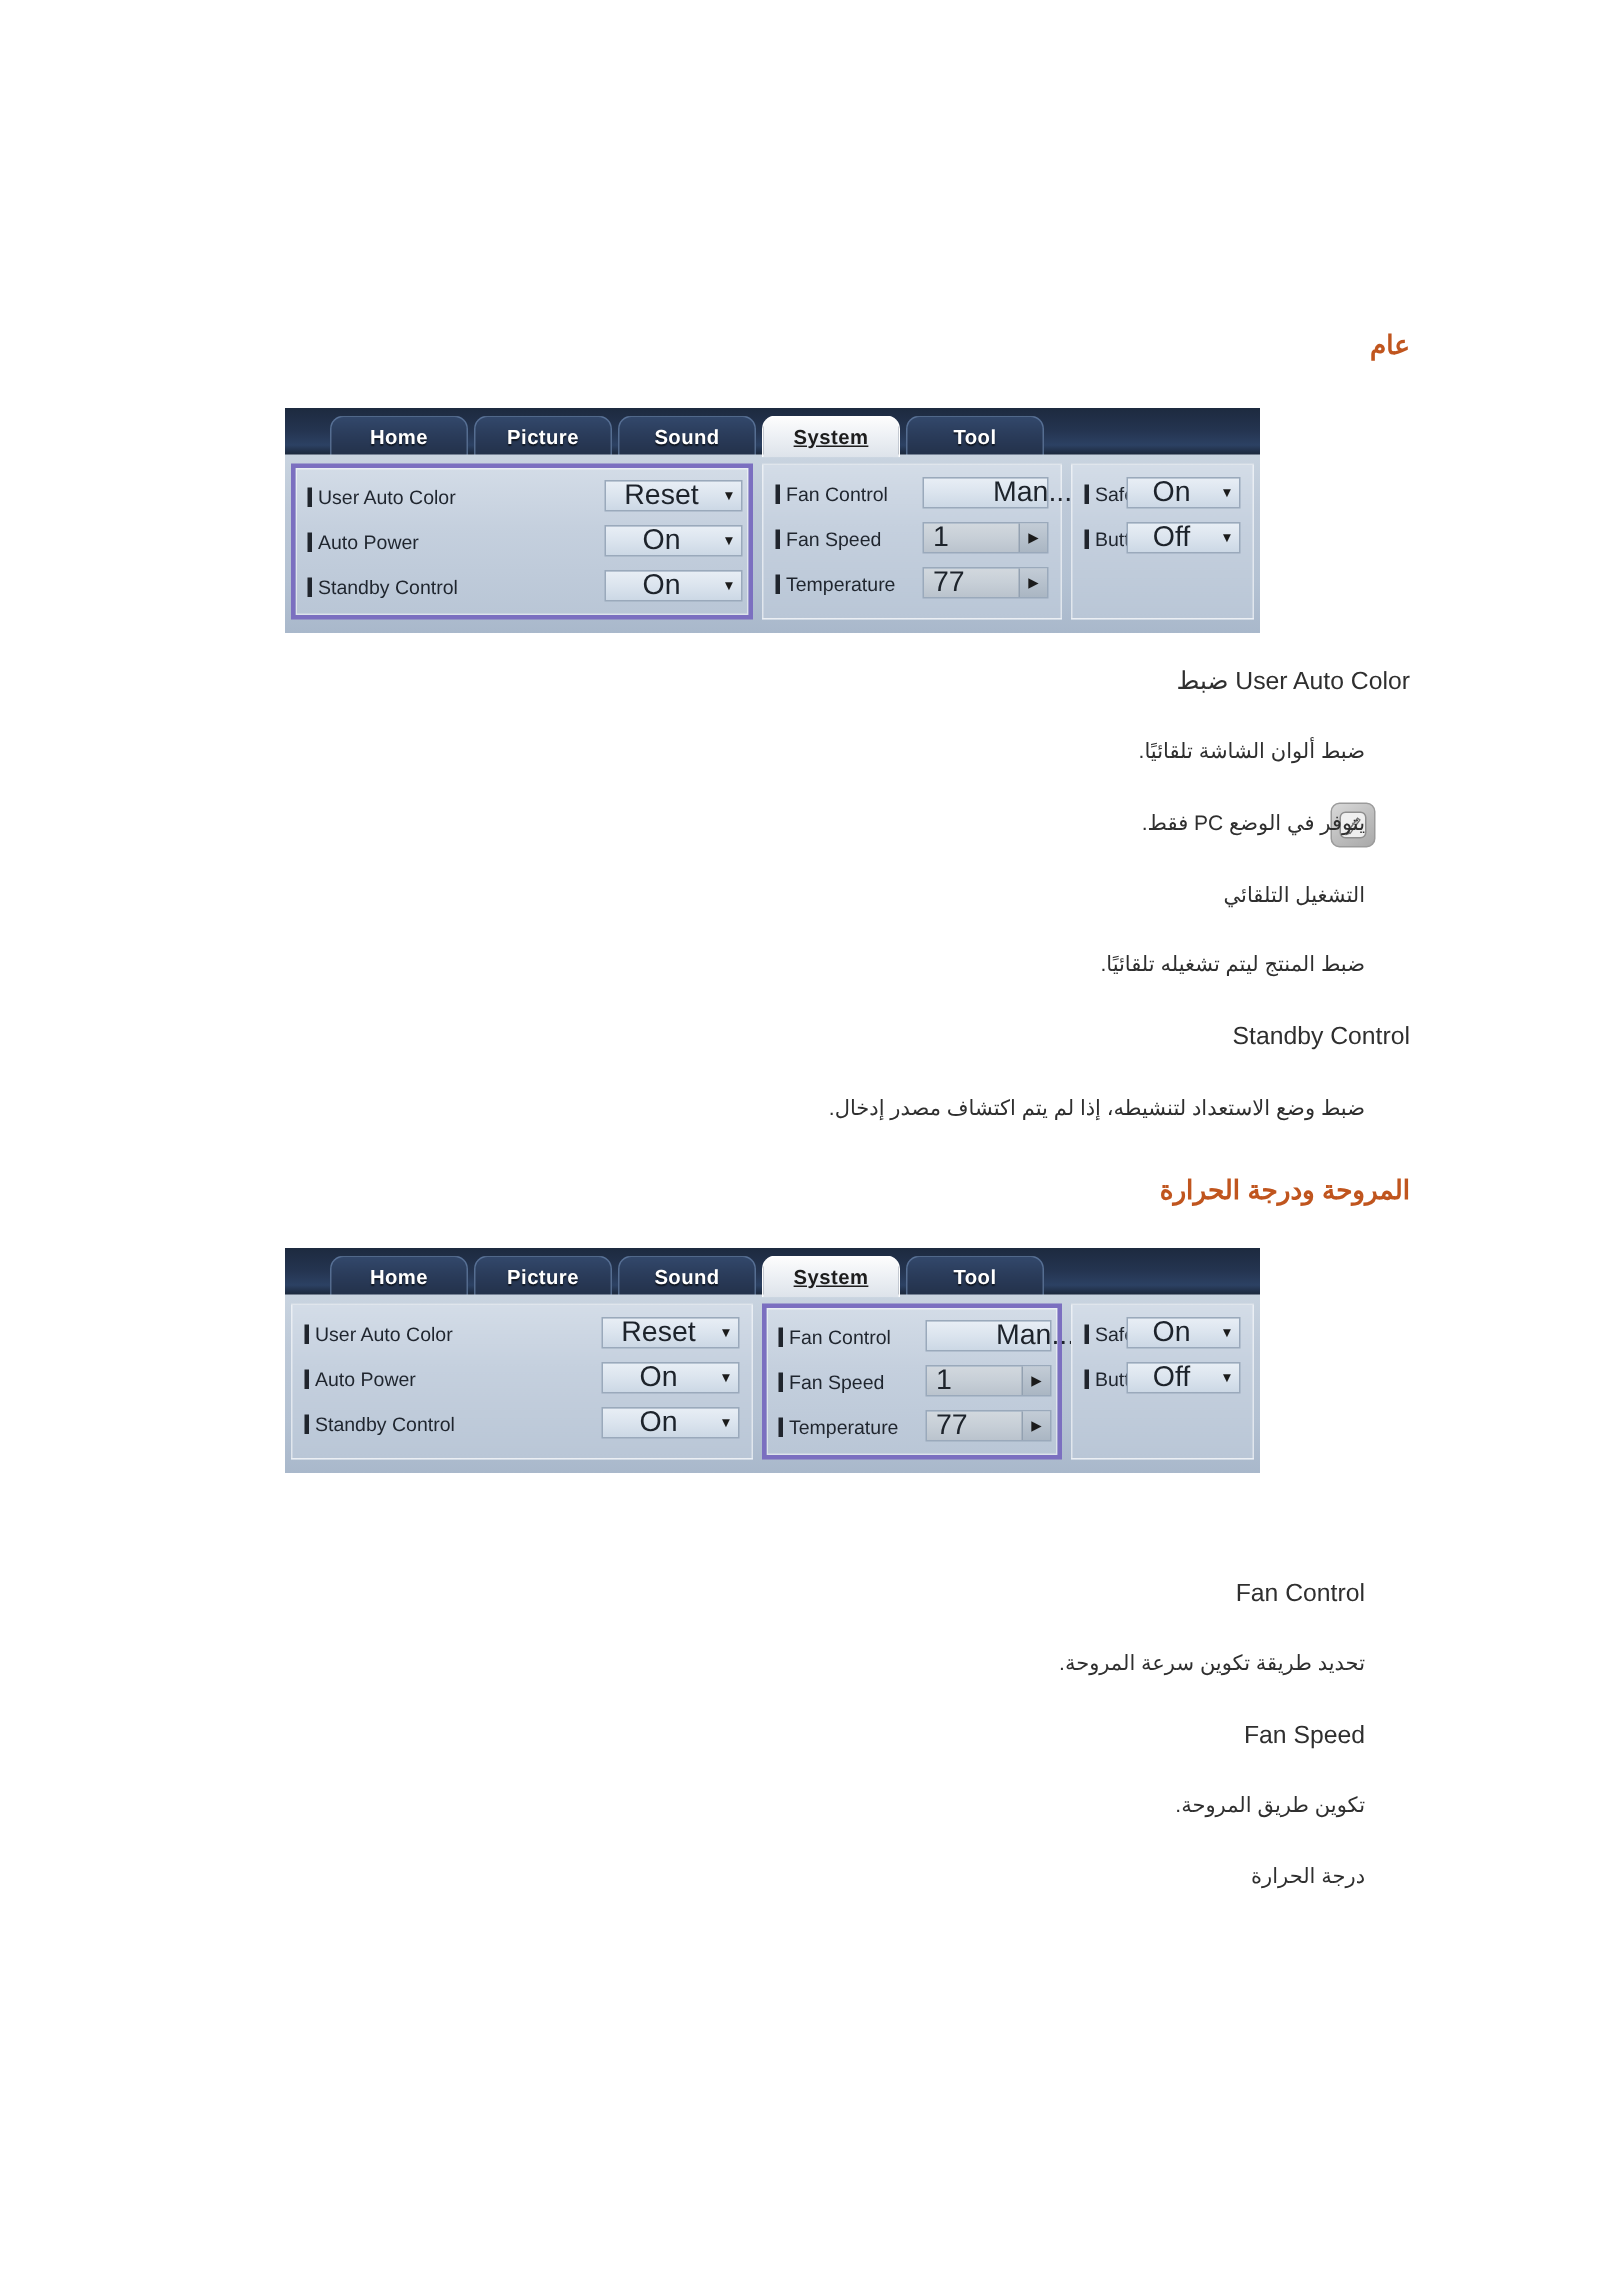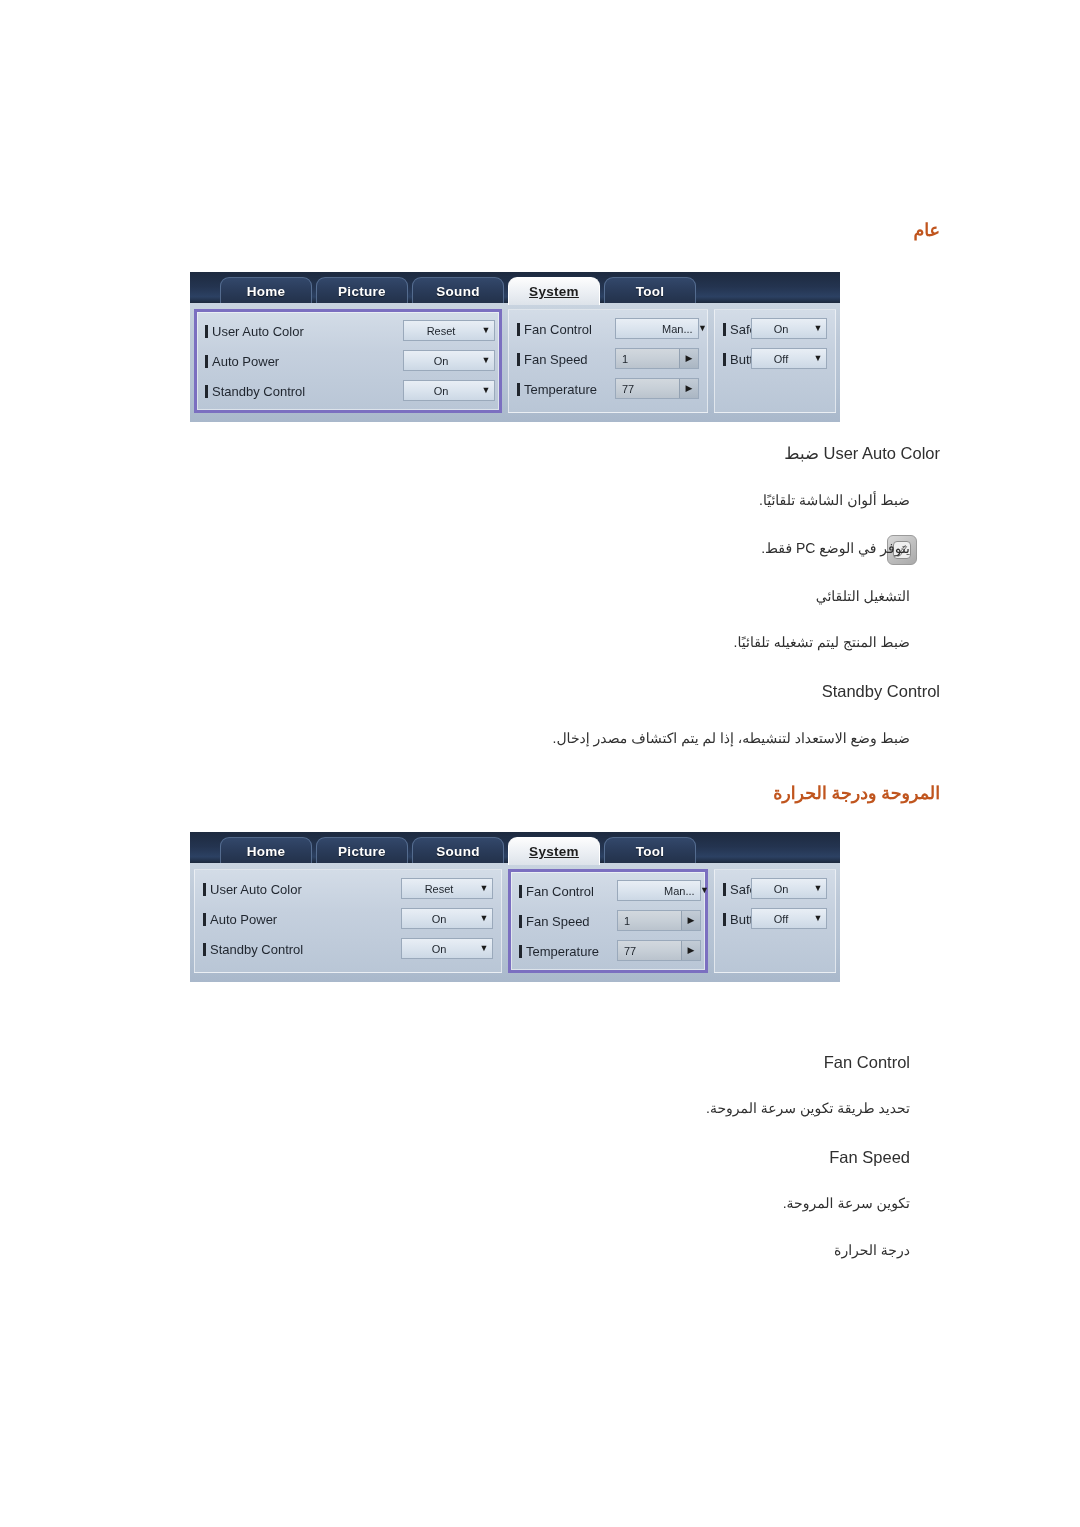--- a/index.html
+++ b/index.html
@@ -170,21 +170,21 @@
     background: linear-gradient(180deg, #e8eef5 0%, #dbe4ee 50%, #ccd8e5 100%);
     border: 1px solid #9aa9bb;
     box-sizing: border-box;
     display: flex;
     align-items: center;
     direction: ltr;
   }
   .field .val {
     flex: 1 1 auto;
     text-align: center;
-    font-size: 11px;
+    font-size: 19px;
     color: #1d232b;
     white-space: nowrap;
     padding: 0 2px;
   }
   .field .caret {
     flex: 0 0 auto;
     width: 16px;
     text-align: center;
     font-size: 9px;
     color: #1b1b1b;
@@ -405,18 +405,18 @@
       </div>
   </div>
 
 
   <div class="en-heading" style="right:170px; top:1053px;">Fan Control</div>
 
   <div class="ar-line" style="right:170px; top:1100px;">تحديد طريقة تكوين سرعة المروحة.</div>
 
   <div class="en-heading" style="right:170px; top:1148px;">Fan Speed</div>
 
-  <div class="ar-line" style="right:170px; top:1195px;">تكوين سرعة المروحة.</div>
+  <div class="ar-line" style="right:170px; top:1195px;">تكوين طريق المروحة.</div>
 
   <div class="ar-line" style="right:170px; top:1242px;">درجة الحرارة</div>
 
 
 </div>
 
 </body></html>

